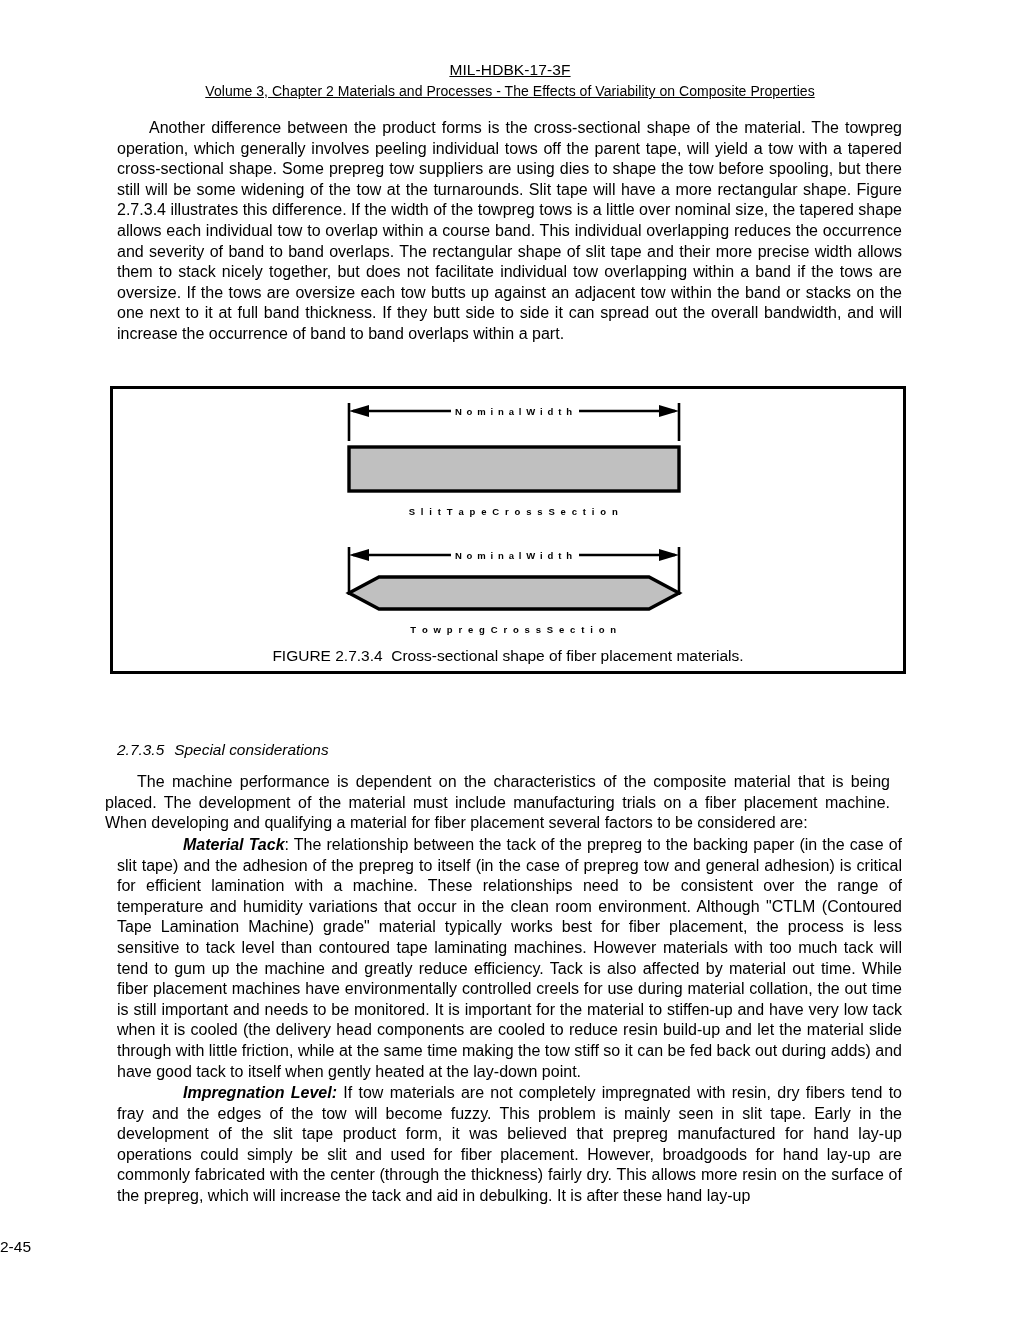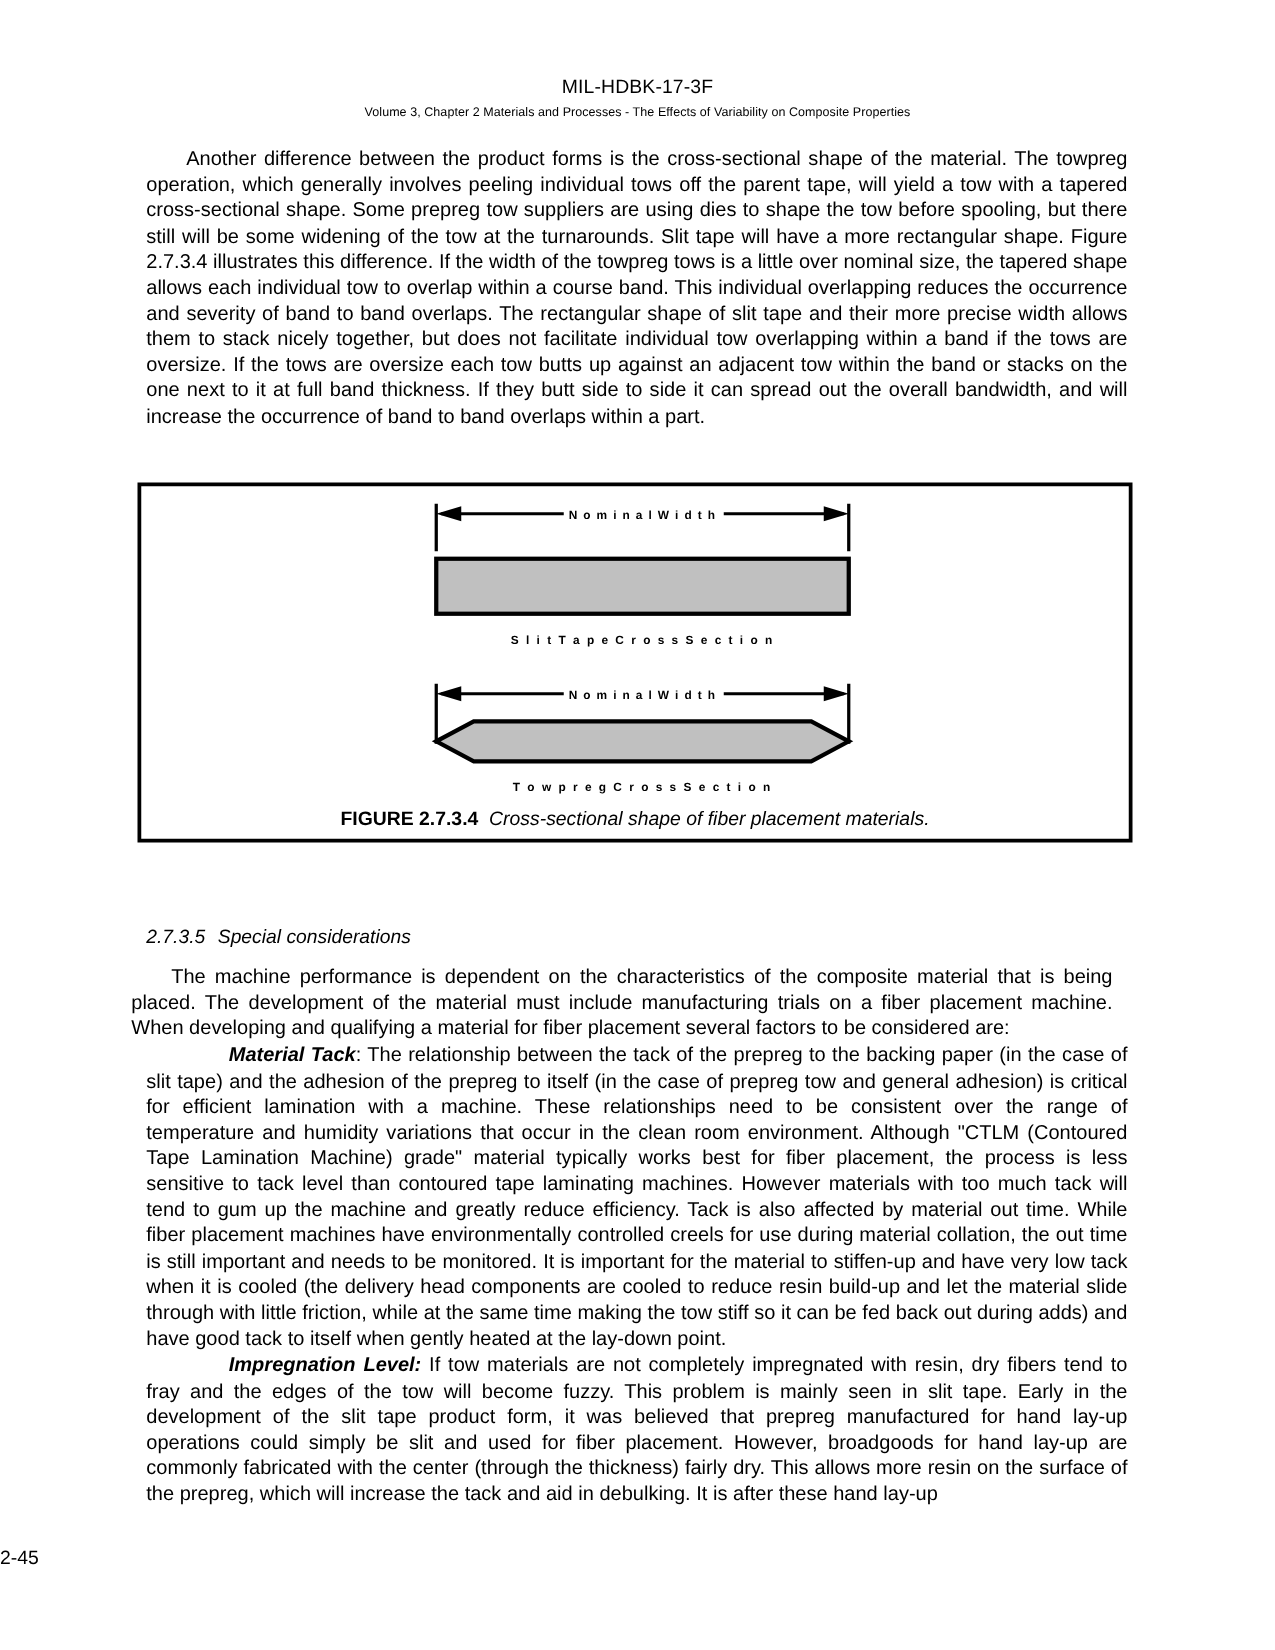--- a/index.html
+++ b/index.html
@@ -24,28 +24,29 @@
     background: #ffffff;
   }
 
   
   .doc-header {
     position: absolute;
     left: 0;
     top: 60px;
     width: 1020px;
     text-align: center;
+    text-decoration: underline;
   }
   .doc-id {
     font-size: 15.5px;
     line-height: 20px;
     letter-spacing: 0.1px;
   }
   .doc-subtitle {
-    font-size: 10px;
+    font-size: 14px;
     line-height: 22px;
     letter-spacing: 0.05px;
   }
 
   
   .content {
     position: absolute;
     left: 117px;
     top: 118px;
     width: 785px;
@@ -93,24 +94,23 @@
   .fig-caption {
     position: absolute;
     left: 0;
     bottom: 6px;
     width: 100%;
     text-align: center;
     font-size: 15.5px;
     white-space: nowrap;
   }
   .fig-caption .cap-label {
-    font-weight: bold;
+    font-weight: normal;
   }
   .fig-caption .cap-text {
-    font-style: italic;
   }
 
   
   .dim-label {
     font-family: "Liberation Sans", sans-serif;
     font-size: 9.5px;
     font-weight: bold;
     letter-spacing: 1.1px;
     fill: #000000;
   }

